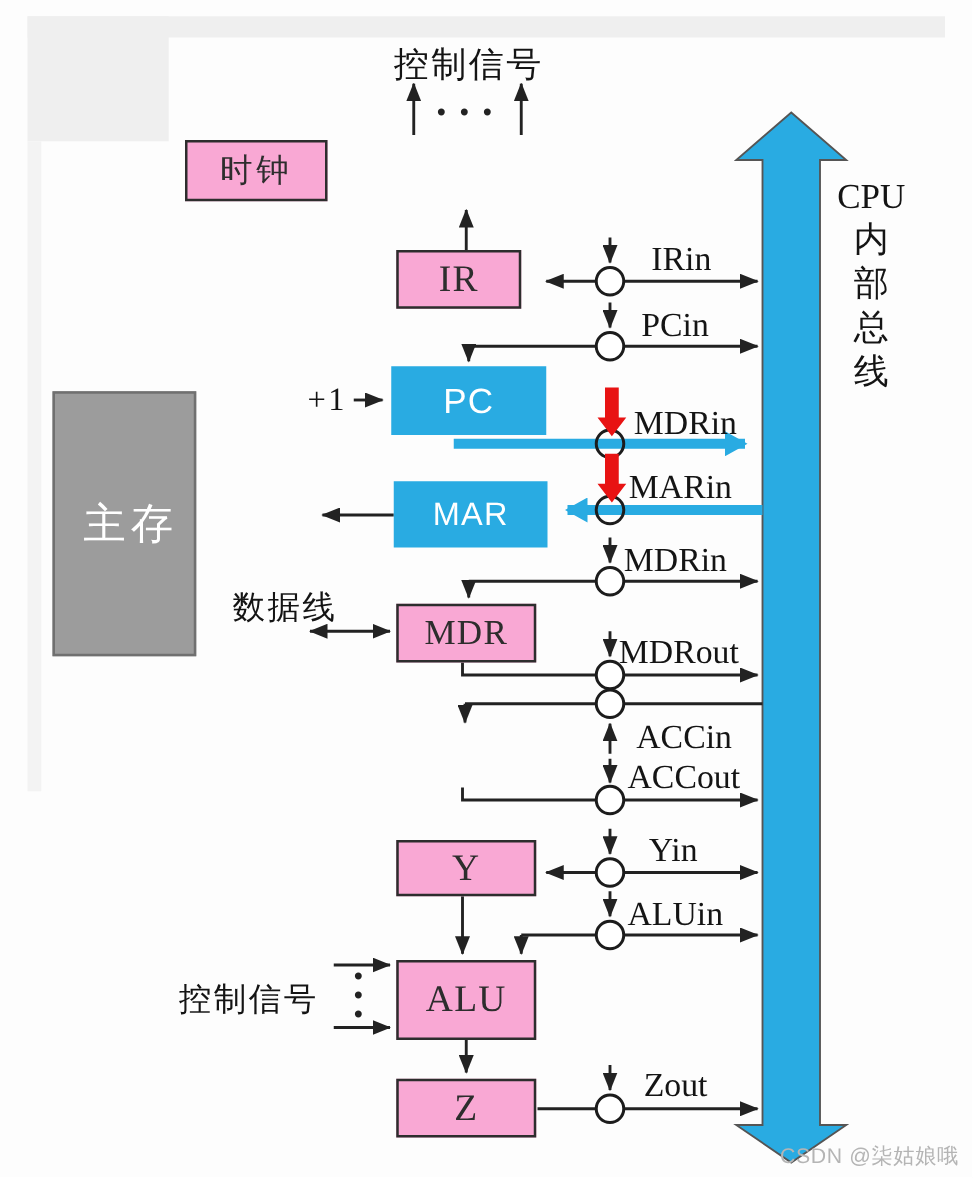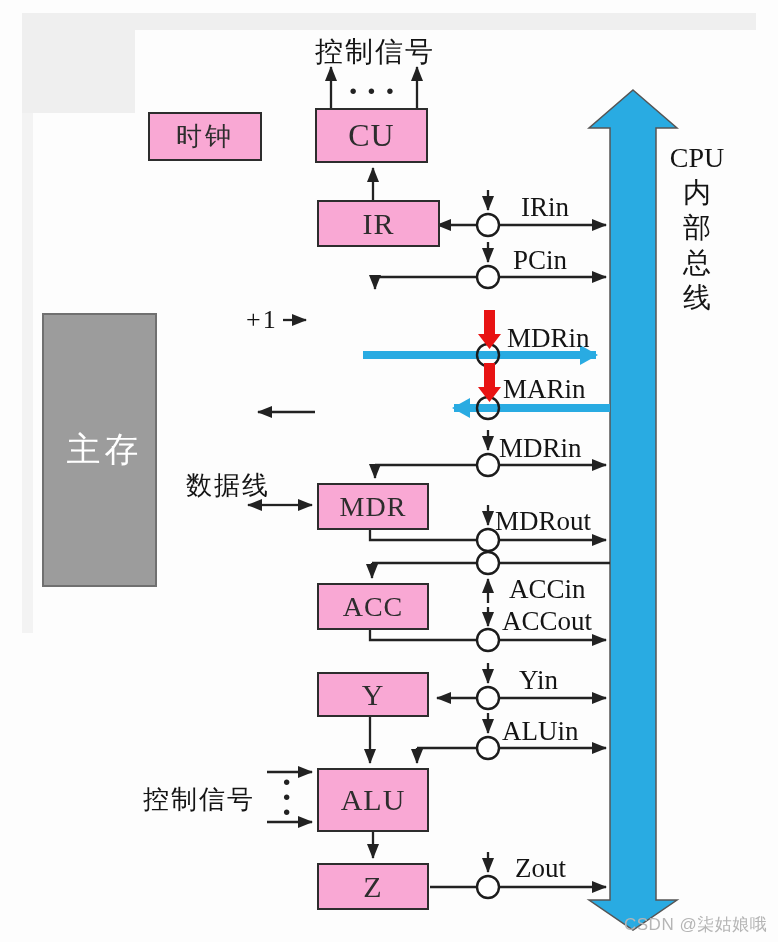--- a/index.html
+++ b/index.html
@@ -132,42 +132,42 @@
 
     <g fill="#e81313">
       <polygon points="484,310 495,310 495,334 501,334 489.5,349 478,334 484,334"></polygon>
       <polygon points="484,363 495,363 495,387 501,387 489.5,402 478,387 484,387"></polygon>
     </g>
   </svg>
 
   <div class="box" style="left:148px;top:112px;width:114px;height:49px;font-size:26px;letter-spacing:3px;">
       <span>时钟</span>
     </div>
-  <div class="box" style="left:315px;top:108px;width:113px;height:55px;font-size:32px;">
-      <span>CU</span>
+  <div class="box" style="left:317px;top:200px;width:100px;height:47px;">
+      <span>IR</span>
     </div>
-  <div class="box" style="left:317px;top:200px;width:123px;height:47px;">
-      <span>IR</span>
+  <div class="box cyan" style="left:313px;top:293px;width:124px;height:55px;">
+      <span>PC</span>
+    </div>
+  <div class="box cyan" style="left:315px;top:385px;width:123px;height:53px;font-size:26px;">
+      <span>MAR</span>
     </div>
   <div class="box" style="left:317px;top:483px;width:112px;height:47px;font-size:28px;justify-content:center;">
       <span>MDR</span>
-    </div>
-  <div class="box" style="left:317px;top:583px;width:112px;height:47px;font-size:28px;">
-      <span>ACC</span>
     </div>
   <div class="box" style="left:317px;top:672px;width:112px;height:45px;">
       <span>Y</span>
     </div>
   <div class="box" style="left:317px;top:768px;width:112px;height:64px;">
       <span>ALU</span>
     </div>
   <div class="box" style="left:317px;top:863px;width:112px;height:47px;">
       <span>Z</span>
     </div>
-  <div class="box mem" style="left:42px;top:313px;width:115px;height:274px;padding-left:10px;">
+  <div class="box mem" style="left:42px;top:313px;width:115px;height:212px;padding-left:10px;">
       <span>主存</span>
     </div>
 
   <div class="lbl cjk" style="left:315px;top:33px;font-size:28px;">控制信号</div>
   <div class="lbl" id="dots-top" style="left:347px;top:72px;">···</div>
   <div class="lbl pre" id="bus-label" style="left:668px;top:140px;">CPU
 内
 部
 总
 线</div>

